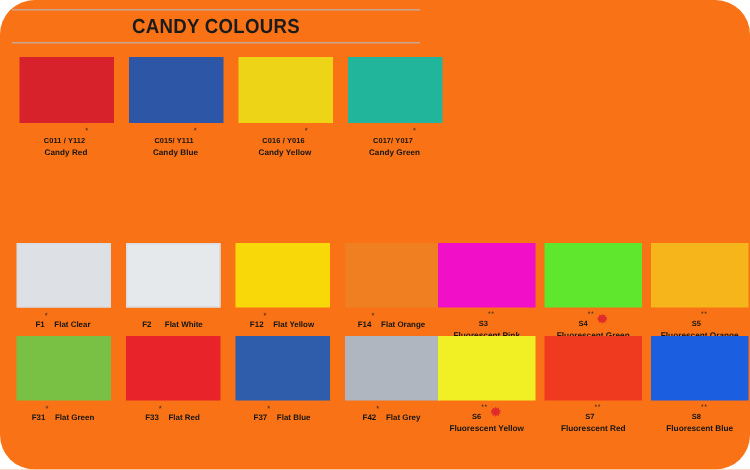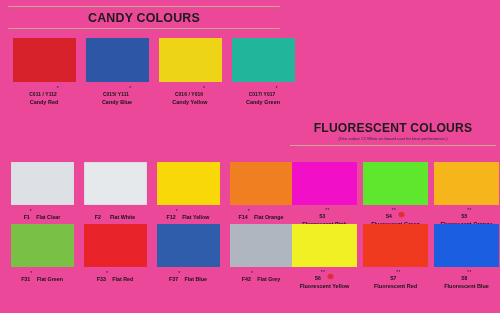--- a/index.html
+++ b/index.html
@@ -13,21 +13,22 @@
     overflow: hidden;
     font-family: "Liberation Sans", sans-serif;
     color: #1a1a1a;
     position: relative;
   }
 
   .page {
     position: relative;
     width: 500px;
     height: 313px;
-    background: #ec4899;
+    background: #f97316;
+    border-radius: 23px;
   }
 
   
   .section-title {
     font-family: "Liberation Sans", sans-serif;
     font-weight: 700;
     color: #1b1b1b;
     text-align: center;
     letter-spacing: 0.2px;
     transform: scaleX(0.92);
@@ -214,25 +215,20 @@
       <div class="swatch" style="background:#21B69B"></div>
       <div class="label">
         <div><span class="code">C017/ Y017</span><span class="star">*</span></div>
         <div class="name">Candy Green</div>
       </div>
     </div>
 
   </div>
 
 
-  <div class="fluo-head">
-    <div class="section-title">FLUORESCENT COLOURS</div>
-    <div class="fluo-sub">(Use colour #2 White as based coat for best performance.)</div>
-    <div class="rule"></div>
-  </div>
 
   <div class="row flat-row1">
 
     <div class="cell">
       <div class="swatch bordered" style="background:#DDE1E6"></div>
       <div class="label">
         <span class="inline-label">F1</span><span class="star">*</span>&nbsp;<span class="inline-label">Flat Clear</span>
       </div>
     </div>
 

